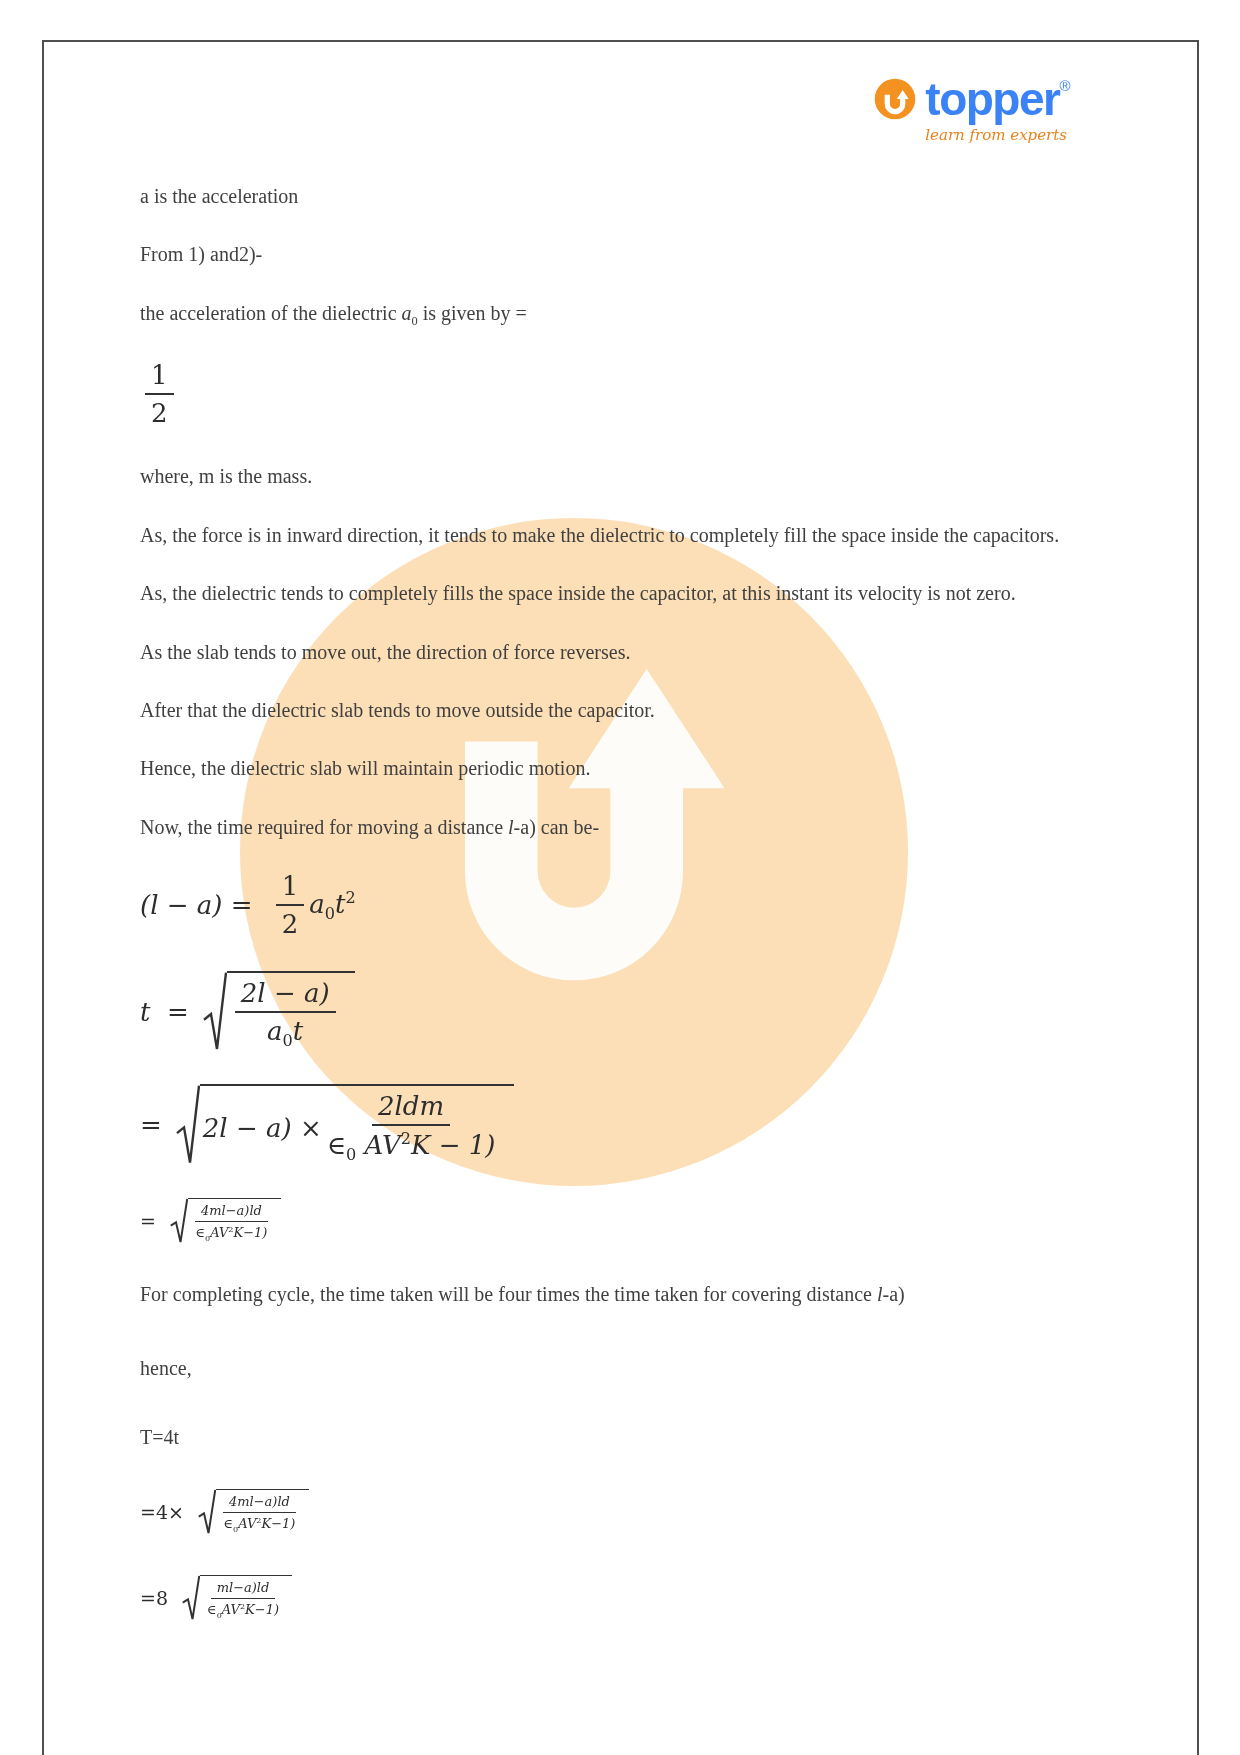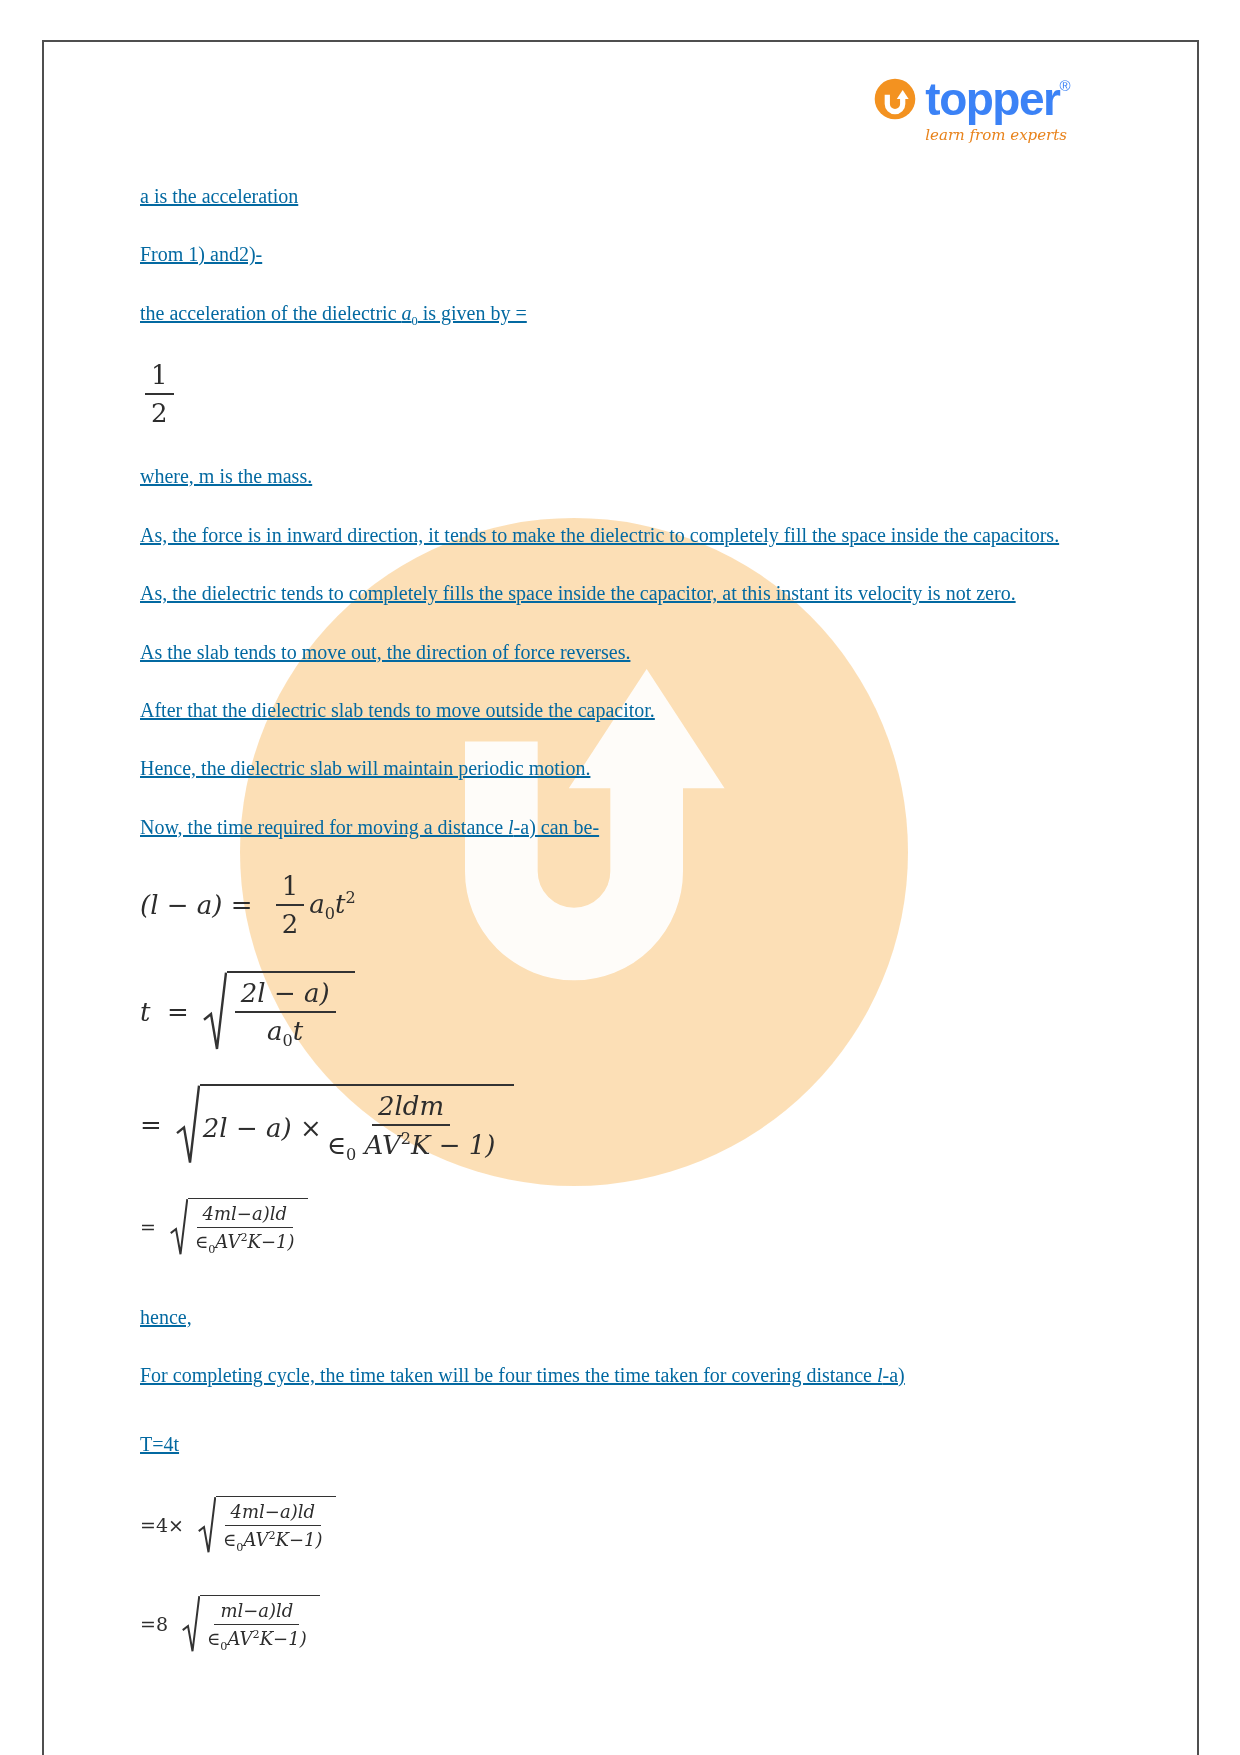--- a/index.html
+++ b/index.html
@@ -19,31 +19,31 @@
   .logo { position:absolute; top:34px; right:128px; z-index:2; display:flex; align-items:center; }
   .logo-icon { width:42px; height:42px; margin-right:9px; flex:0 0 42px; }
   .brand { font-family:Liberation Sans, sans-serif; font-weight:bold;
            font-size:46px; color:#3b82f6; letter-spacing:-1.5px; line-height:1; }
   .brand sup { font-size:15px; font-weight:normal; vertical-align:top; position:relative; top:2px; }
   .tagline { position:absolute; right:2px; top:50px; font-size:15px; font-style:italic;
              color:#e8821a; font-family:"DejaVu Serif",serif; white-space:nowrap; }
 
   
   .content { position:relative; z-index:1; padding:140px 95px 0 96px; }
-  .content p { font-size:20px; line-height:1.42; margin:0 0 30px 0; text-align:justify; color:#0369a1;text-decoration:underline; }
+  .content p { font-size:20px; line-height:1.42; margin:0 0 30px 0; text-align:justify; color:#404040; }
   .it { font-style:italic; }
   sub.ms { font-size:62%; }
   sup.ms { font-size:62%; }
 
   
   .formula { display:flex; align-items:center; margin:0 0 32px 0; color:#2d2d2d;
              font-family:"DejaVu Serif","Liberation Serif",serif; }
   .f-lg { font-size:26px; }
   .f-sm { font-size:19px; }
-  .f-sm .frac { font-size:18px; }
+  .f-sm .frac { font-size:13px; }
   .flhs { margin-right:10px; white-space:pre; }
 
   .frac { display:inline-flex; flex-direction:column; align-items:center; margin:0 5px; }
   .frac .num { padding:0 6px 3px 6px; border-bottom:2px solid #333; white-space:nowrap; }
   .frac .den { padding-top:3px; white-space:nowrap; }
   .f-sm .frac .num { border-bottom-width:1.5px; }
 
   .sqrt { position:relative; display:inline-flex; align-items:center; padding-left:24px; margin-left:4px; }
   .sqrt .rad { position:absolute; left:0; top:0; width:24px; height:100%; }
   .sqrt .under { display:flex; align-items:center; border-top:2px solid #333;
@@ -151,23 +151,23 @@
         </svg>
         <span class="under">
           <span class="frac">
             <span class="num it">4ml−a)ld</span>
             <span class="den"><span>∈</span><sub class="ms">0</sub><span class="it">AV</span><sup class="ms">2</sup><span class="it">K−1)</span></span>
           </span>
         </span>
       </span>
     </div>
 
+    <p><span>For completing cycle, the time taken will be four times the time taken for covering distance </span><span class="it">l</span><span>-a)</span></p>
+
     <p style="margin-top:46px;">hence,</p>
-
-    <p><span>For completing cycle, the time taken will be four times the time taken for covering distance </span><span class="it">l</span><span>-a)</span></p>
 
     <p style="margin-top:40px;">T=4t</p>
 
     <div class="formula f-sm" style="margin-top:38px;margin-bottom:40px;">
       <span class="flhs">=4×</span>
       <span class="sqrt">
         <svg class="rad" viewBox="0 0 24 100" preserveAspectRatio="none" aria-hidden="true">
           <path d="M1 60 L8 53 L14 96 L23 2" fill="none" stroke="#333" stroke-width="2" vector-effect="non-scaling-stroke"></path>
         </svg>
         <span class="under">

